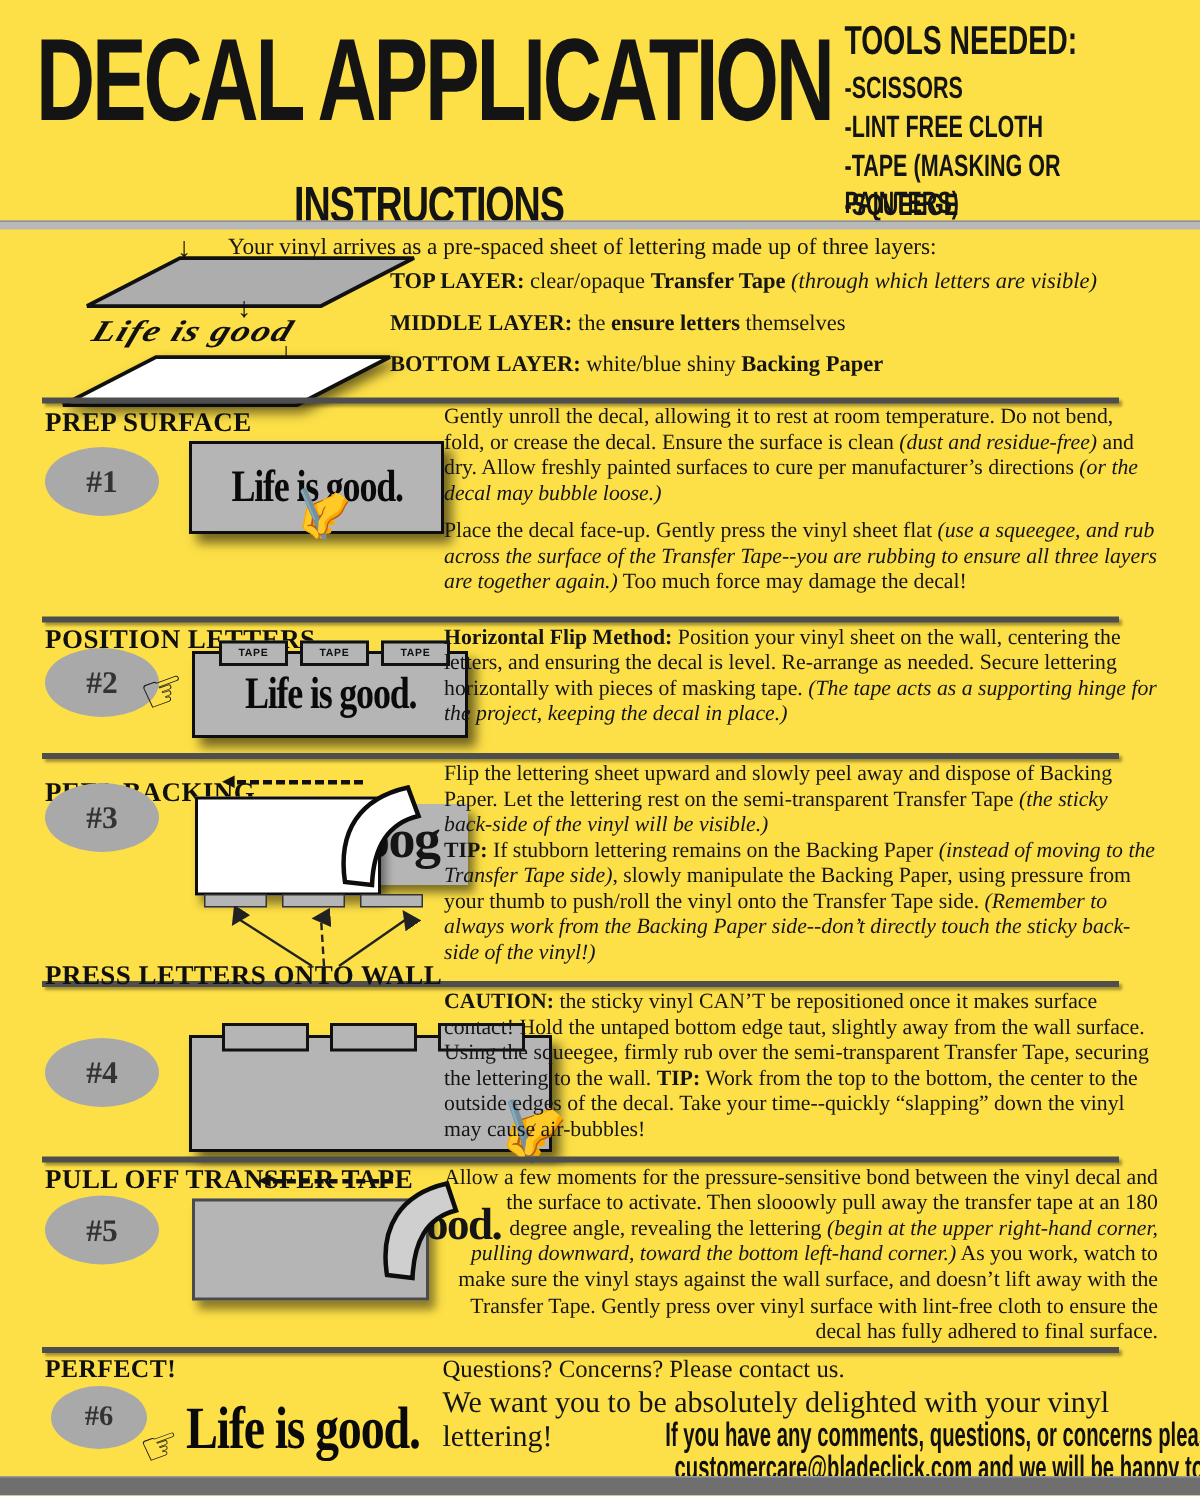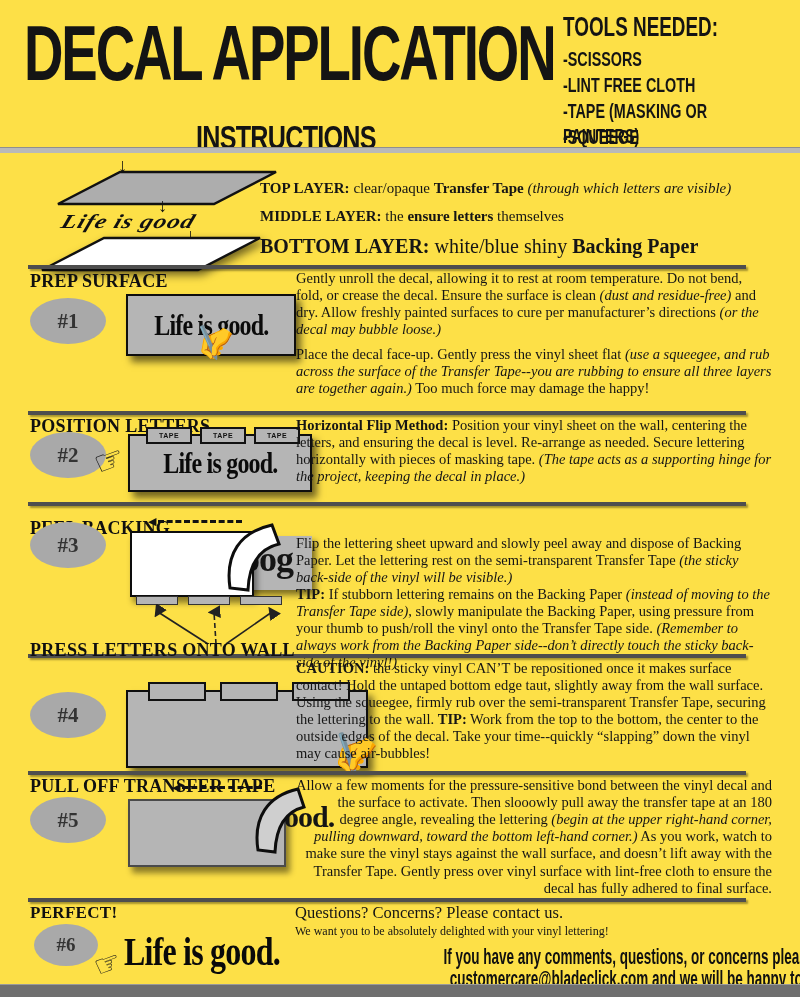--- a/index.html
+++ b/index.html
@@ -59,53 +59,54 @@
   <div class="abs tools-col" style="left:563px;top:12px;">
     <div style="height:34px;"><span class="cond tools-head">TOOLS NEEDED:</span></div>
     <div><span class="cond tool-item">-SCISSORS</span></div>
     <div><span class="cond tool-item">-LINT FREE CLOTH</span></div>
     <div><span class="cond tool-item">-TAPE (MASKING OR PAINTERS)</span></div>
     <div><span class="cond tool-item">-SQUEEGE</span></div>
   </div>
 
   <div class="rule-light" style="top:147px;"></div>
 
+  <div class="abs nowrap" style="left:152px;top:156px;font-size:15.5px;">Your vinyl arrives as a pre-spaced sheet of lettering made up of three layers:</div>
 
   <div>
     <span class="down-arrow" style="left:118px;top:156px;">↓</span>
     <svg class="abs" style="left:50px;top:168px;" width="232" height="40">
       <polygon points="8,36 70,4 226,4 164,36" fill="#adadad" stroke="#111" stroke-width="2.5"></polygon>
     </svg>
     <span class="down-arrow" style="left:158px;top:196px;">↓</span>
     <div class="abs" style="left:62px;top:208px;">
       <span class="script-lettering">Life is good</span>
     </div>
     <span class="down-arrow" style="left:186px;top:226px;">↓</span>
     <svg class="abs" style="left:34px;top:234px;filter:drop-shadow(4px 4px 4px rgba(0,0,0,.55));" width="232" height="40">
       <polygon points="8,36 70,4 226,4 164,36" fill="#ffffff" stroke="#111" stroke-width="2.5"></polygon>
     </svg>
   </div>
 
   <div class="abs nowrap" style="left:260px;top:180px;font-size:15px;"><span class="b">TOP LAYER:</span><span> clear/opaque </span><span class="b">Transfer Tape</span><span class="i"> (through which letters are visible)</span></div>
   <div class="abs nowrap" style="left:260px;top:208px;font-size:15px;"><span class="b">MIDDLE LAYER:</span><span> the </span><span class="b">ensure letters</span><span> themselves</span></div>
-  <div class="abs nowrap" style="left:260px;top:235px;font-size:20px;"><span class="b">BOTTOM LAYER:</span><span> white/blue shiny </span><span class="b">Backing Paper</span></div>
+  <div class="abs nowrap" style="left:260px;top:235px;font-size:15px;"><span class="b">BOTTOM LAYER:</span><span> white/blue shiny </span><span class="b">Backing Paper</span></div>
 
   <div class="rule-dark" style="top:265px;"></div>
 
   <div class="sec-head" style="top:271px;">PREP SURFACE</div>
   <div class="badge" style="left:30px;top:298px;width:76px;height:46px;">
     <span>#1</span>
   </div>
   <div class="decal-box" style="left:126px;top:294px;width:166px;height:58px;">
     <span class="decal-text" style="font-size:30px;">Life is good.</span>
     <span class="hand" style="left:64px;top:26px;font-size:32px;transform:rotate(-60deg);">✍</span>
   </div>
   <div class="body-text" style="top:270px;">
     <p><span>Gently unroll the decal, allowing it to rest at room temperature. Do not bend, fold, or crease the decal. Ensure the surface is clean </span><span class="i">(dust and residue-free)</span><span> and dry. Allow freshly painted surfaces to cure per manufacturer’s directions </span><span class="i">(or the decal may bubble loose.)</span></p>
-    <p><span>Place the decal face-up. Gently press the vinyl sheet flat </span><span class="i">(use a squeegee, and rub across the surface of the Transfer Tape--you are rubbing to ensure all three layers are together again.)</span><span> Too much force may damage the happy!</span></p>
+    <p><span>Place the decal face-up. Gently press the vinyl sheet flat </span><span class="i">(use a squeegee, and rub across the surface of the Transfer Tape--you are rubbing to ensure all three layers are together again.)</span><span> Too much force may damage the decal!</span></p>
   </div>
 
   <div class="rule-dark" style="top:411px;"></div>
 
   <div class="sec-head" style="top:416px;">POSITION LETTERS</div>
   <div class="badge" style="left:30px;top:432px;width:76px;height:46px;">
     <span>#2</span>
   </div>
   <div class="decal-box" style="left:128px;top:434px;width:180px;height:54px;">
     <div class="tape-tab" style="left:16px;top:-9px;width:42px;height:13px;">TAPE</div>
@@ -143,21 +144,21 @@
       <defs>
           <marker id="ah" markerWidth="8" markerHeight="8" refX="4" refY="4" orient="auto">
             <path d="M0,8 L4,0 L8,8 Z" fill="#222"></path>
           </marker>
         </defs>
       <line x1="78" y1="40" x2="28" y2="8" stroke="#222" stroke-width="1.6" marker-end="url(#ah)"></line>
       <line x1="86" y1="40" x2="84" y2="8" stroke="#222" stroke-width="1.6" stroke-dasharray="5,3" marker-end="url(#ah)"></line>
       <line x1="96" y1="40" x2="142" y2="8" stroke="#222" stroke-width="1.6" marker-end="url(#ah)"></line>
     </svg>
   </div>
-  <div class="body-text" style="top:508px;margin-top:27px;">
+  <div class="body-text" style="top:508px;">
     <p style="margin:0;"><span>Flip the lettering sheet upward and slowly peel away and dispose of Backing Paper. Let the lettering rest on the semi-transparent Transfer Tape </span><span class="i">(the sticky back-side of the vinyl will be visible.)</span></p>
     <p style="margin:0;"><span class="b">TIP:</span><span> If stubborn lettering remains on the Backing Paper </span><span class="i">(instead of moving to the Transfer Tape side)</span><span>, slowly manipulate the Backing Paper, using pressure from your thumb to push/roll the vinyl onto the Transfer Tape side. </span><span class="i">(Remember to always work from the Backing Paper side--don’t directly touch the sticky back-side of the vinyl!)</span></p>
   </div>
 
   <div class="rule-dark" style="top:654px;"></div>
 
   <div class="sec-head" style="top:640px;">PRESS LETTERS ONTO WALL</div>
   <div class="badge" style="left:30px;top:692px;width:76px;height:46px;">
     <span>#4</span>
   </div>
@@ -196,21 +197,21 @@
 
   <div class="sec-head" style="top:903px;font-size:17px;">PERFECT!</div>
   <div class="badge" style="left:34px;top:924px;width:64px;height:42px;font-size:19px;">
     <span>#6</span>
   </div>
   <span class="hand" style="left:94px;top:946px;font-size:30px;transform:rotate(-20deg);">☞</span>
   <div class="abs" style="left:124px;top:928px;">
     <span class="decal-text" style="font-size:40px;transform-origin:left top;">Life is good.</span>
   </div>
   <div class="footer-serif" style="top:903px;font-size:16.5px;">Questions? Concerns? Please contact us.</div>
-  <div class="footer-serif" style="top:924px;font-size:12px;">We want you to be absolutely delighted with your vinyl lettering!</div>
+  <div class="footer-serif" style="top:924px;font-size:20px;">We want you to be absolutely delighted with your vinyl lettering!</div>
   <div class="footer-bold" style="top:944px;">
     <span>If you have any comments, questions, or concerns please reach us at</span>
   </div>
   <div class="footer-bold" style="top:966px;">
     <span>customercare@bladeclick.com and we will be happy to help. Thank you!</span>
   </div>
 
   <div class="bottom-bar"></div>
 </div>
 

